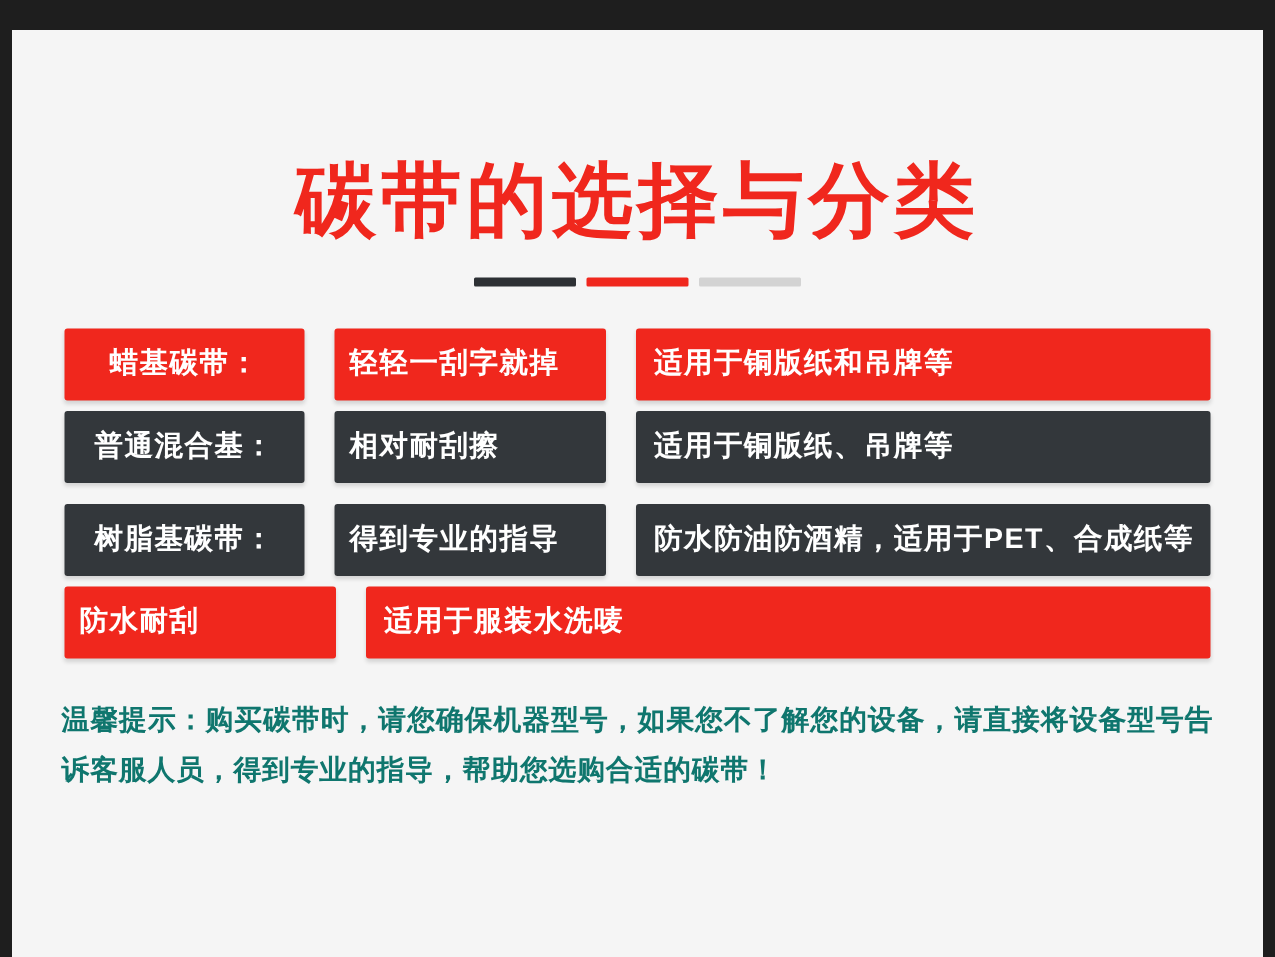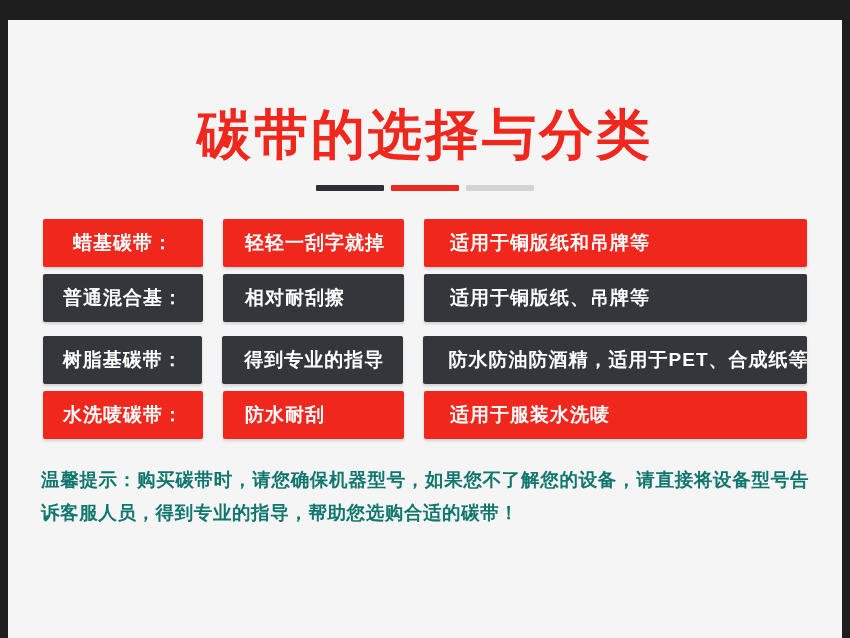--- a/index.html
+++ b/index.html
@@ -74,22 +74,22 @@
     box-sizing: border-box;
     border-radius: 2px;
     box-shadow: 0 2px 3px rgba(0,0,0,0.14);
     overflow: hidden;
     white-space: nowrap;
   }
   .cell.red  { background: #f0271d; }
   .cell.dark { background: #33373b; }
 
   .c1 { width: 160px; text-align: center; }
-  .c2 { width: 181px; padding-left: 22px; }
-  .c3 { flex: 1 1 auto; padding-left: 26px; }
+  .c2 { width: 181px; padding-left: 10px; }
+  .c3 { flex: 1 1 auto; padding-left: 12px; }
 
   
   .note {
     margin: 24px auto 0 auto;
     width: 768px;
     color: #0f766e;
     font-size: 18.5px;
     font-weight: bold;
     line-height: 33px;
     letter-spacing: 0.6px;
@@ -128,21 +128,20 @@
     <div class="trow">
     </div>
 
     <div class="trow">
       <div class="cell dark c1">树脂基碳带：</div>
       <div class="cell dark c2">得到专业的指导</div>
       <div class="cell dark c3">防水防油防酒精，适用于PET、合成纸等</div>
     </div>
 
     <div class="trow">
-      <div class="cell red c1">水洗唛碳带：</div>
       <div class="cell red c2">防水耐刮</div>
       <div class="cell red c3">适用于服装水洗唛</div>
     </div>
 
   </div>
 
   <div class="note">温馨提示：购买碳带时，请您确保机器型号，如果您不了解您的设备，请直接将设备型号告诉客服人员，得到专业的指导，帮助您选购合适的碳带！</div>
 
 </div>
 

